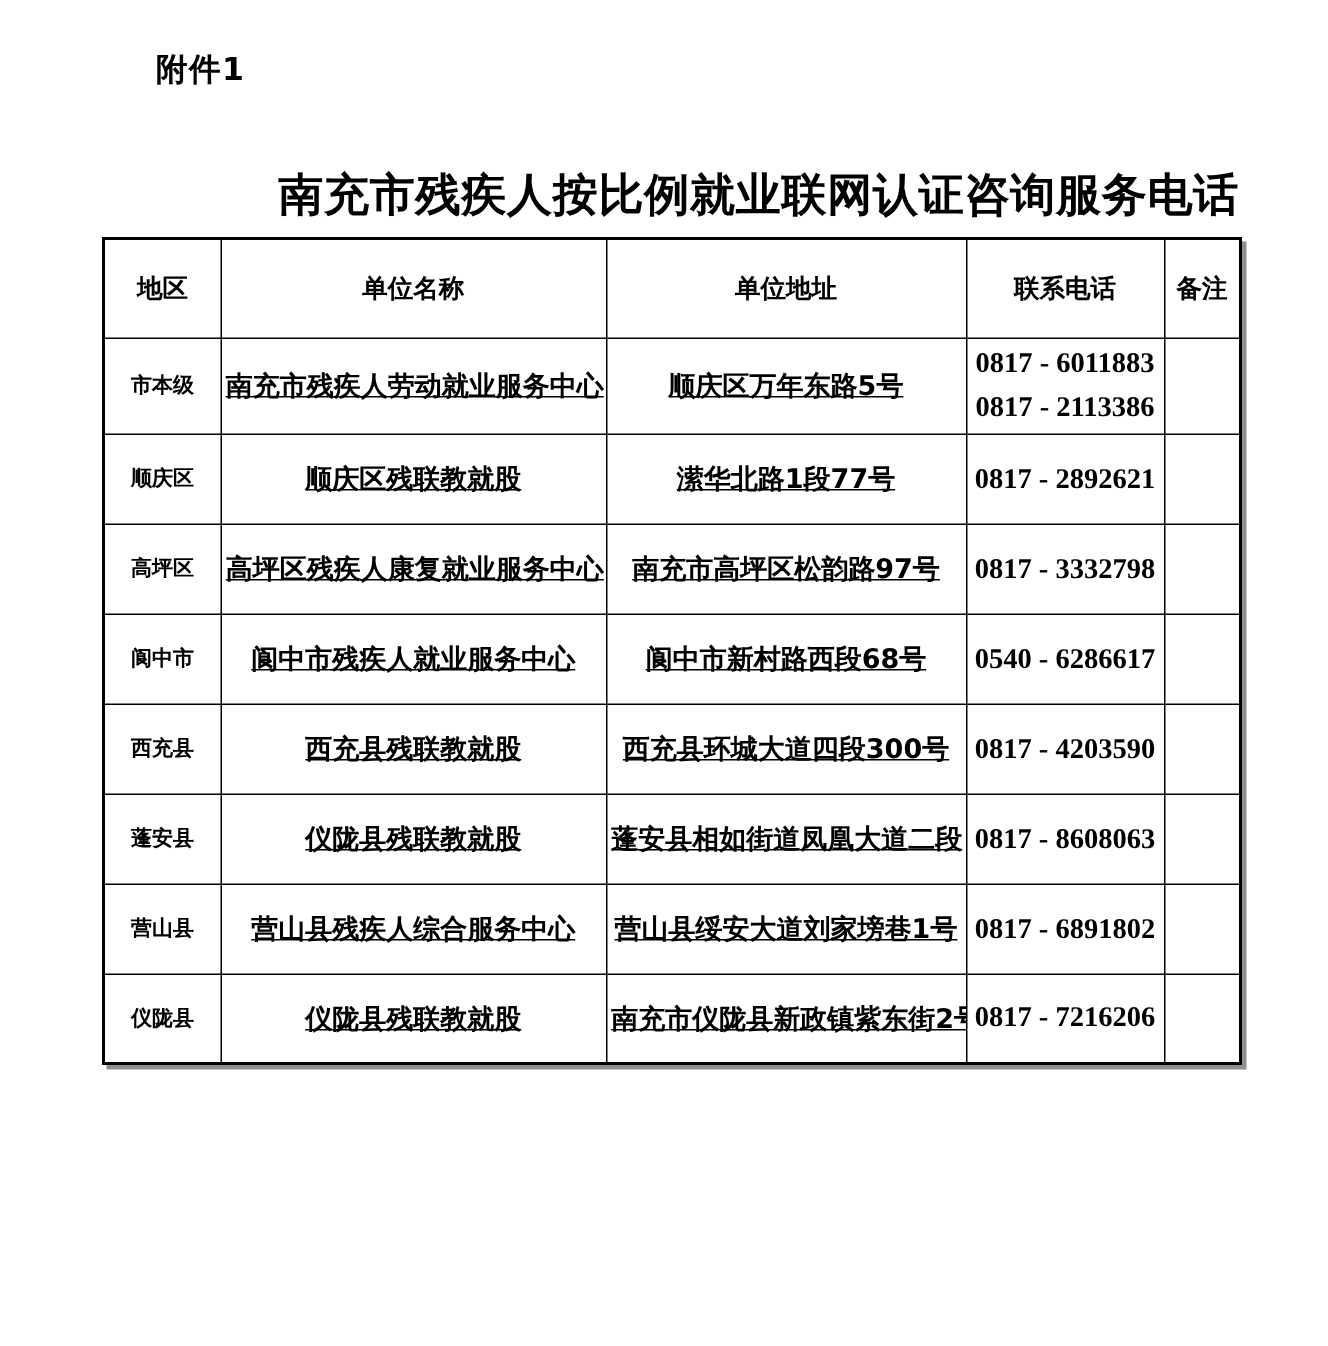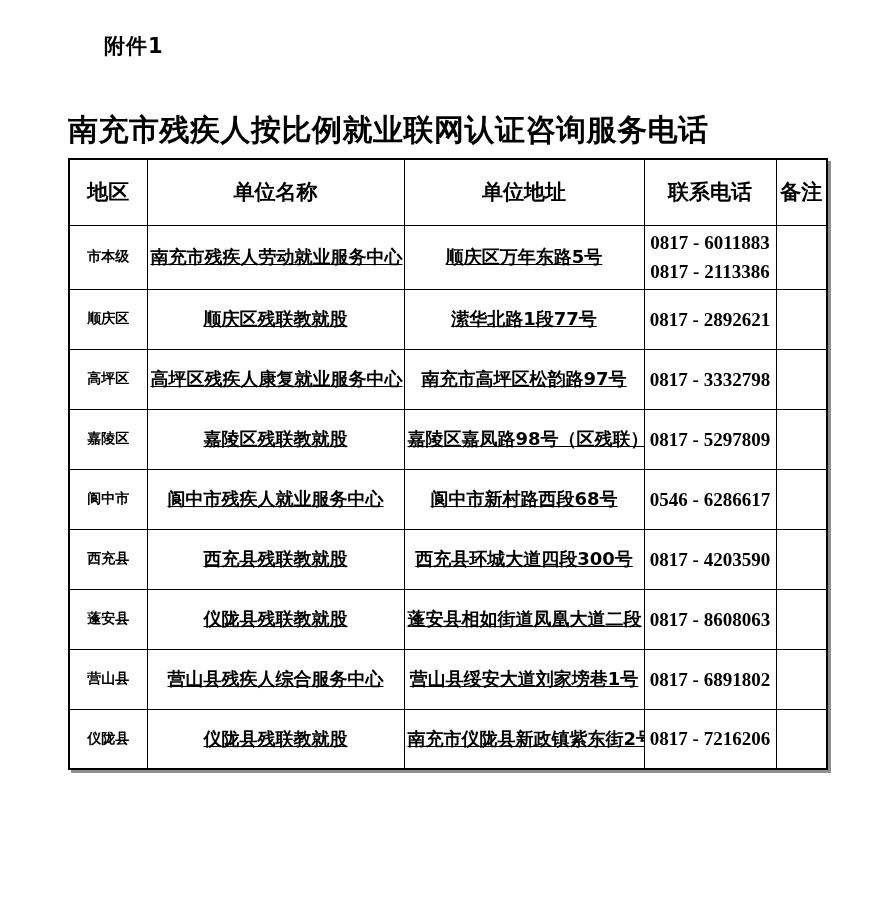--- a/index.html
+++ b/index.html
@@ -24,21 +24,21 @@
     top: 32px;
     font-size: 21px;
     font-weight: bold;
     letter-spacing: 1px;
   }
   .doc-title {
     position: absolute;
     left: 68px;
     top: 110px;
     width: 758px;
-    text-align: left;
+    text-align: right;
     font-size: 30px;
     font-weight: bold;
     letter-spacing: 0.5px;
     white-space: nowrap;
   }
   table.contact-table {
     position: absolute;
     left: 68px;
     top: 158px;
     width: 758px;
@@ -52,21 +52,21 @@
     border: 1.5px solid #000000;
     text-align: center;
     vertical-align: middle;
     padding: 2px 3px;
     overflow: hidden;
   }
   .contact-table thead tr { height: 66px; }
   .contact-table tbody tr { height: 60px; }
   .contact-table tbody tr:first-child { height: 64px; }
   .contact-table th {
-    font-size: 21px;
+    font-size: 17px;
     font-weight: bold;
   }
   td.cell-region {
     font-size: 14px;
     font-weight: bold;
     white-space: nowrap;
   }
   td.cell-unit, td.cell-address {
     font-size: 18px;
     font-weight: bold;
@@ -133,34 +133,25 @@
         <tr>
     <td class="cell-region">高坪区</td>
     <td class="cell-unit">高坪区残疾人康复就业服务中心</td>
     <td class="cell-address">南充市高坪区松韵路97号</td>
     <td class="cell-phone">
             <div class="phone-line">0817 - 3332798</div>
           </td>
     <td class="cell-remark"></td>
   </tr>
         <tr>
-    <td class="cell-region">嘉陵区</td>
-    <td class="cell-unit">嘉陵区残联教就股</td>
-    <td class="cell-address">嘉陵区嘉凤路98号（区残联）</td>
-    <td class="cell-phone">
-            <div class="phone-line">0817 - 5297809</div>
-          </td>
-    <td class="cell-remark"></td>
-  </tr>
-        <tr>
     <td class="cell-region">阆中市</td>
     <td class="cell-unit">阆中市残疾人就业服务中心</td>
     <td class="cell-address">阆中市新村路西段68号</td>
     <td class="cell-phone">
-            <div class="phone-line">0546 - 6286617</div>
+            <div class="phone-line">0540 - 6286617</div>
           </td>
     <td class="cell-remark"></td>
   </tr>
         <tr>
     <td class="cell-region">西充县</td>
     <td class="cell-unit">西充县残联教就股</td>
     <td class="cell-address">西充县环城大道四段300号</td>
     <td class="cell-phone">
             <div class="phone-line">0817 - 4203590</div>
           </td>

